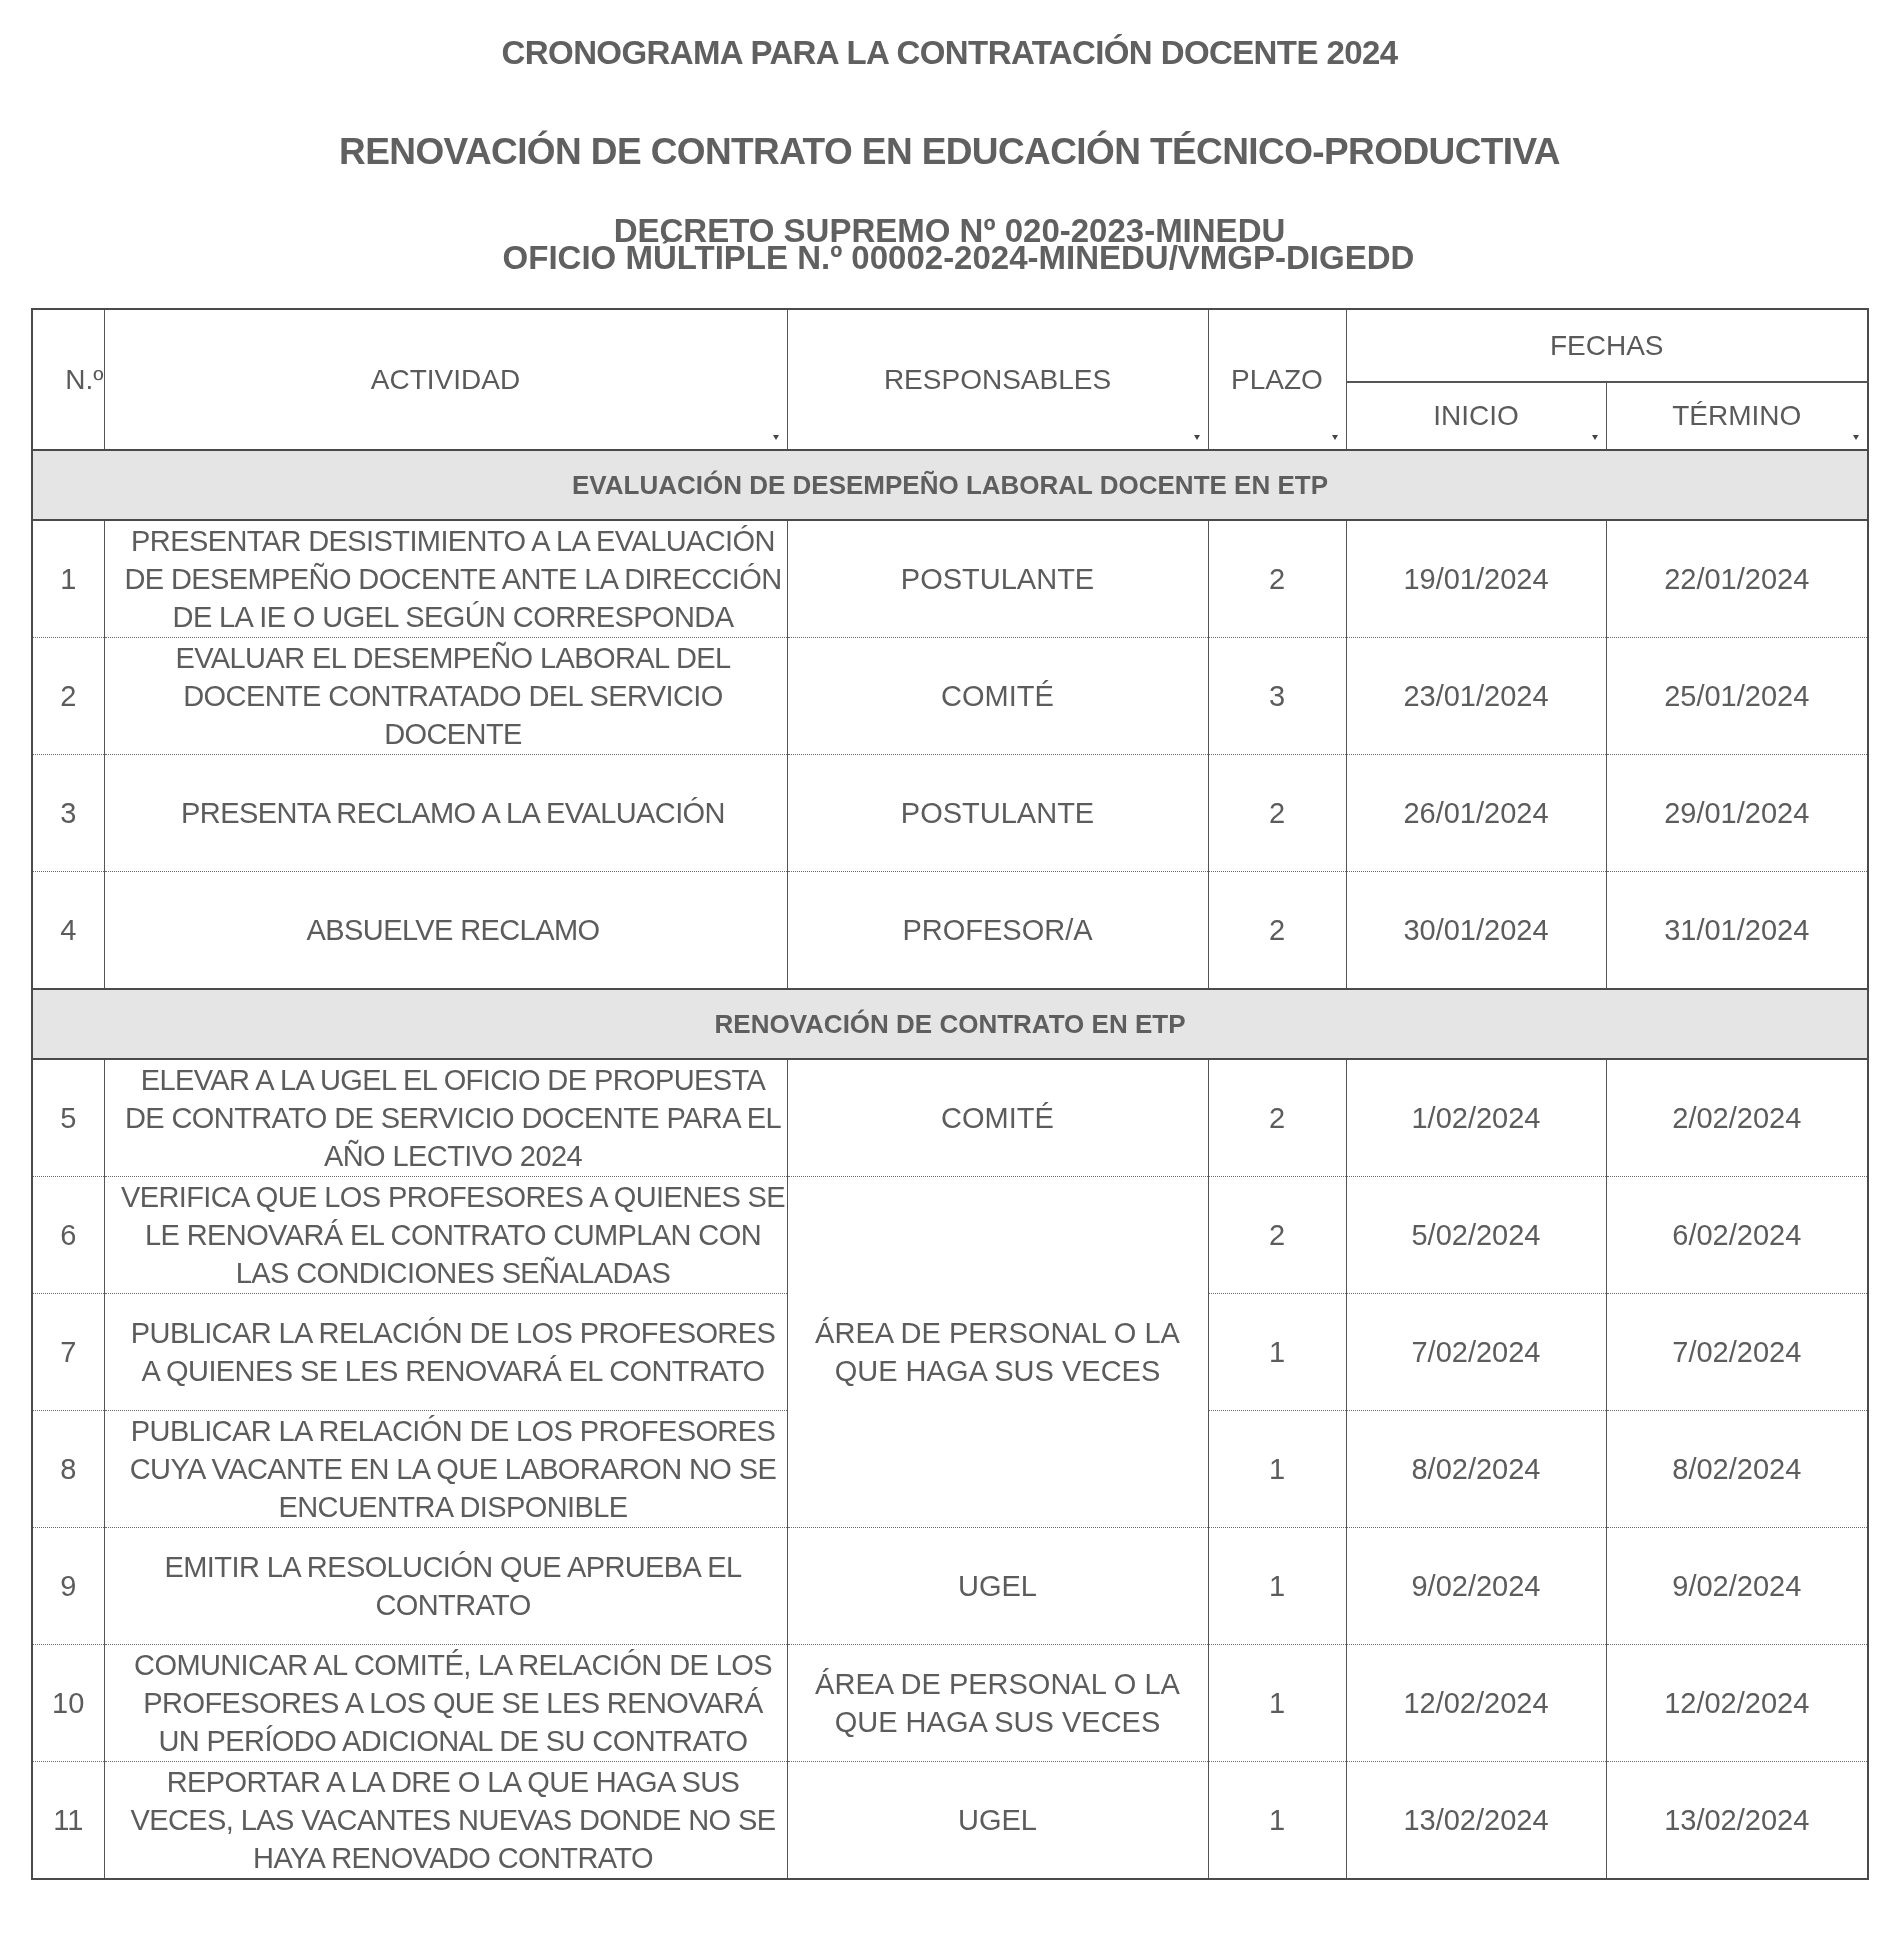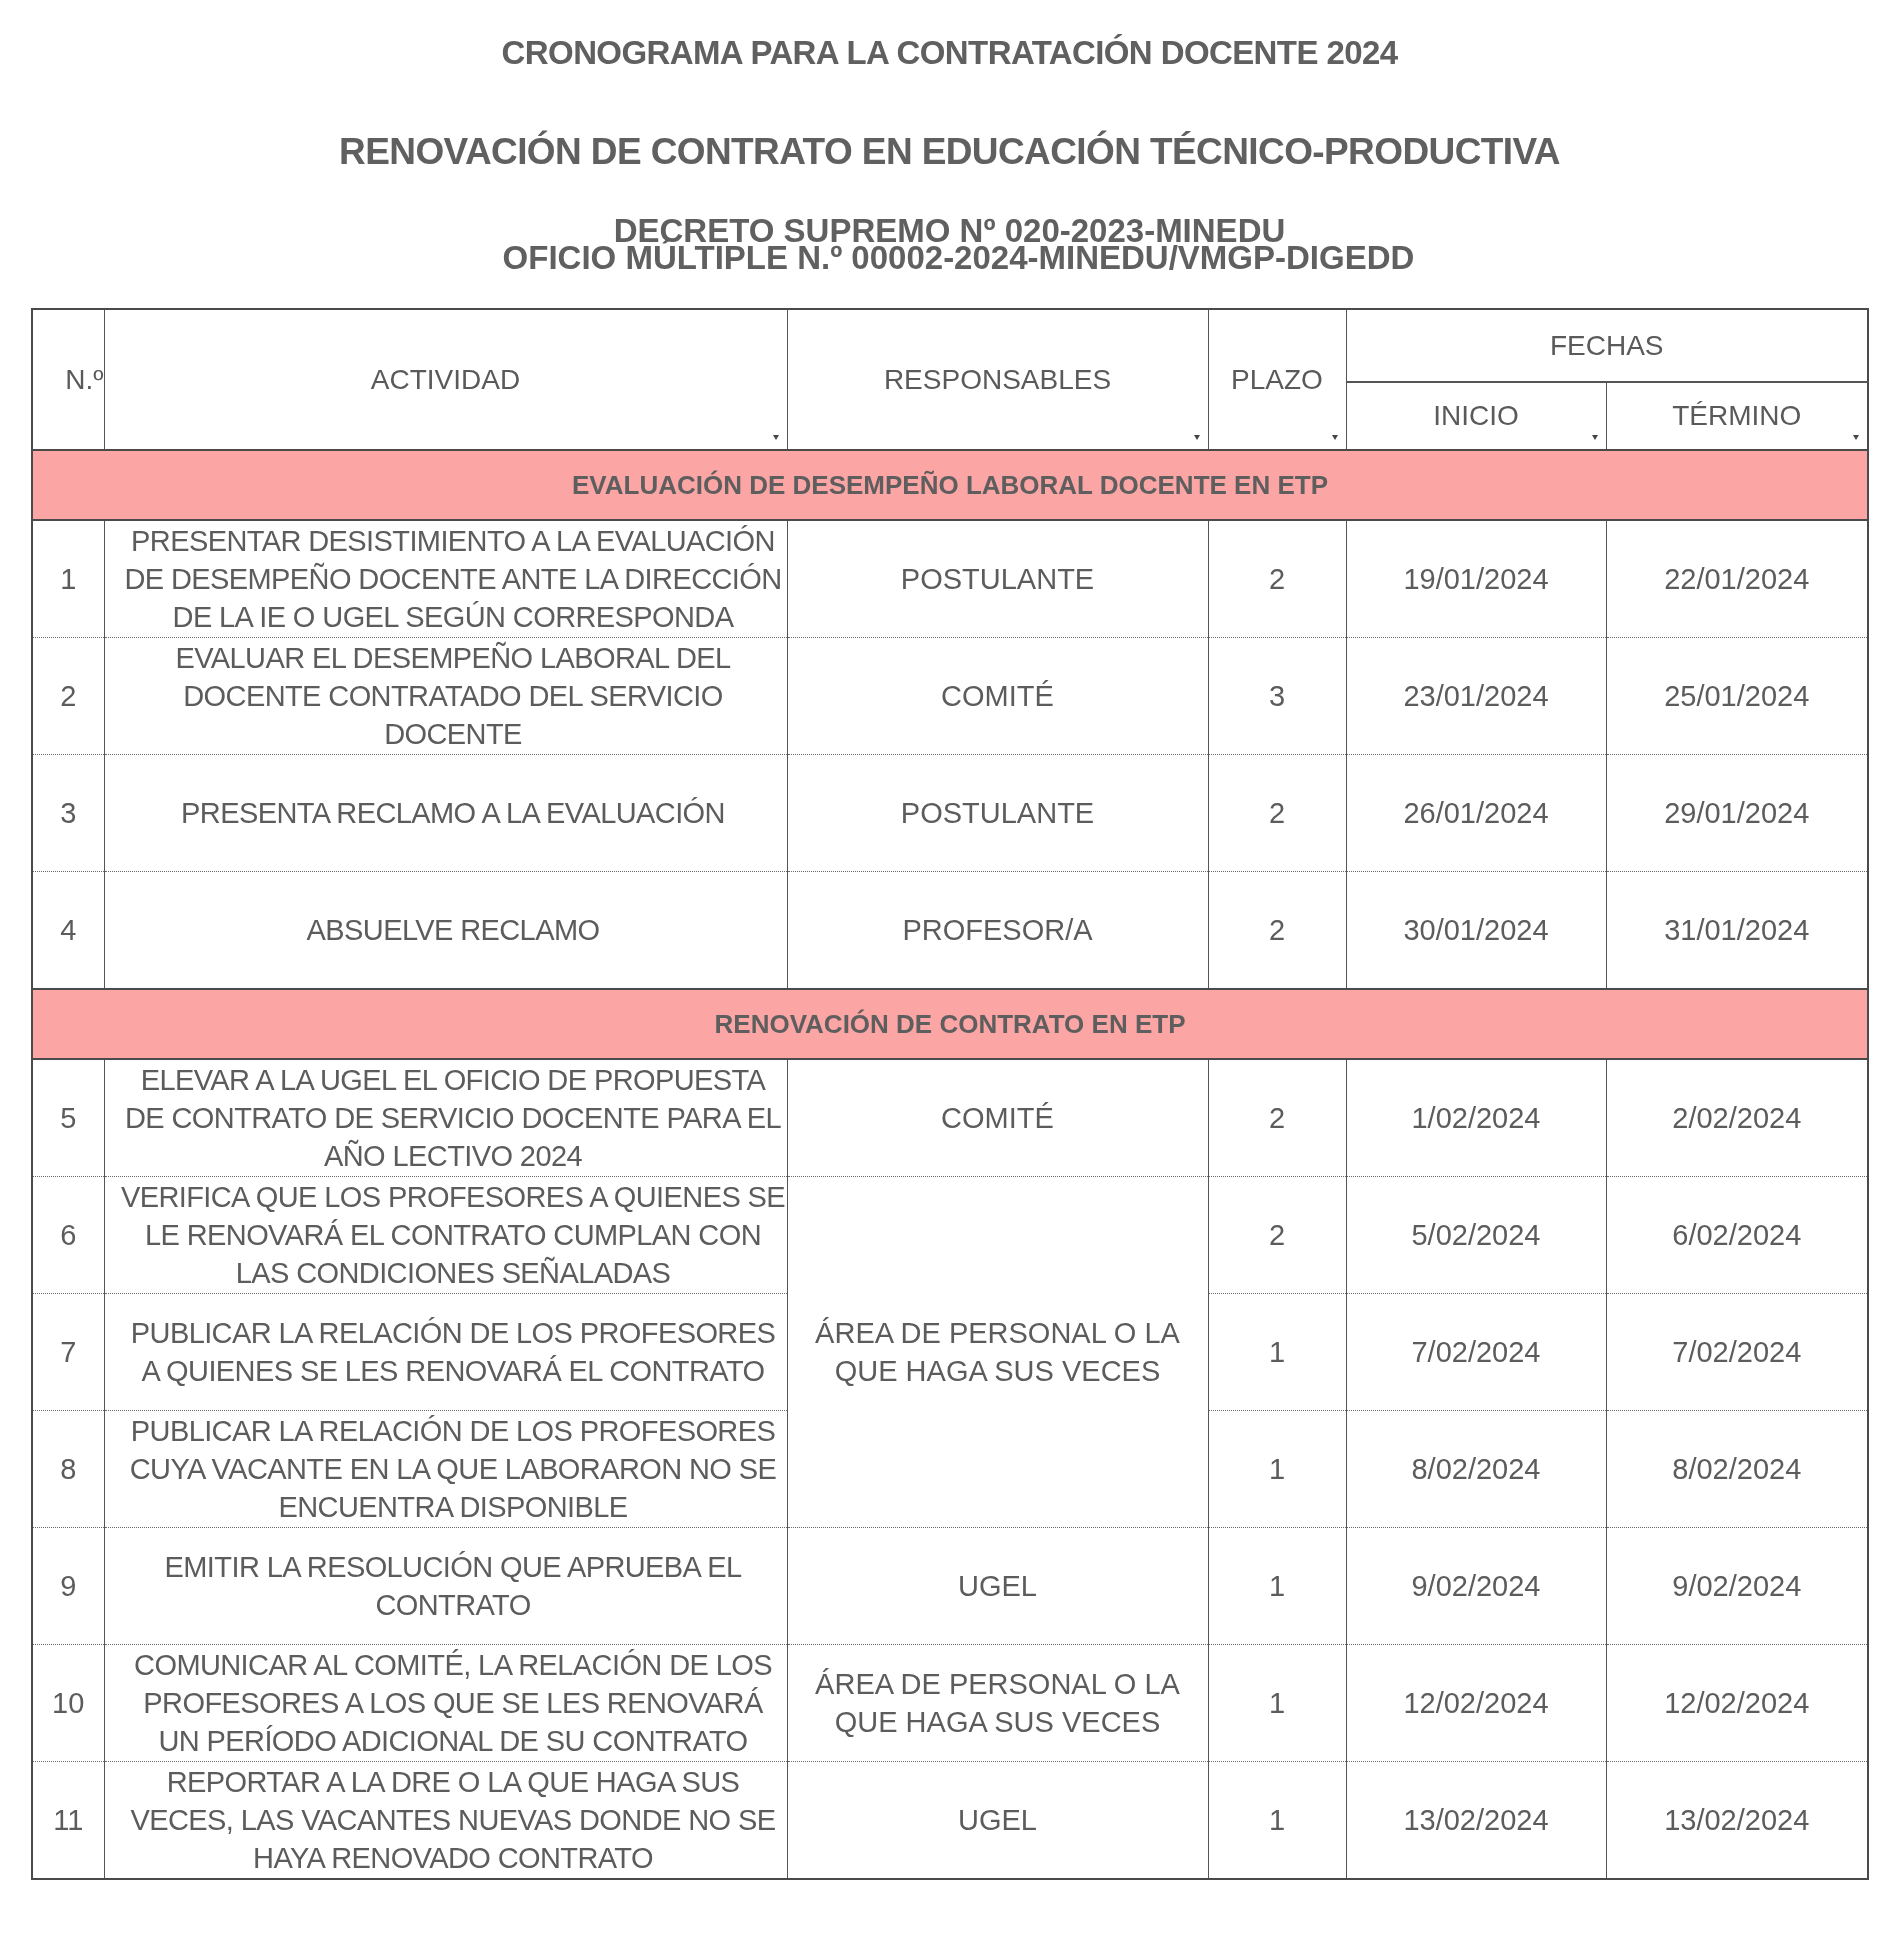--- a/index.html
+++ b/index.html
@@ -22,21 +22,21 @@
   table.crono { border: 2.8px solid #4a4a4a; }
   th, td { border-left: 1.1px solid #555; border-right: 1.1px solid #555; padding: 0; }
   th { font-weight: normal; font-size: 28px; color: #5a5a5a; position: relative; }
   thead tr.h1 th { height: 71px; }
   thead tr.h2 th { height: 66px; border-top: 2.3px solid #555; }
   thead th.h-num { text-align: right; padding-left: 14.6px; }
   thead tr:last-child th, thead th[rowspan] { border-bottom: 2.8px solid #4a4a4a; }
   .dd { position: absolute; right: 7.9px; bottom: 9px; width: 0; height: 0;
         border-left: 3.9px solid transparent; border-right: 3.9px solid transparent; border-top: 5px solid #444; }
 
-  tr.section td { height: 68px; background: #fca5a5; text-align: center; font-weight: bold; font-size: 26px;
+  tr.section td { height: 68px; background: #e5e5e5; text-align: center; font-weight: bold; font-size: 26px;
                   color: #5e5e5e; border-top: 2.8px solid #4a4a4a; border-bottom: 2.8px solid #4a4a4a; }
   tr.row td { height: 116px; border-bottom: 1.7px dotted #6a6a6a; font-size: 29px; text-align: center; vertical-align: middle; color: #5c5c5c; }
   tr.row:last-child td { border-bottom: 2.8px solid #4a4a4a; }
   tr.row.last-in-section td { border-bottom: none; }
   td.num { font-size: 28px; }
   td.num, th.h-num { border-right: 1.1px dashed #666; }
   td.act { text-align: left; padding-left: 15px; line-height: 38px; letter-spacing: -0.6px; }
   td.resp { line-height: 38px; }
 </style>
 </head>

